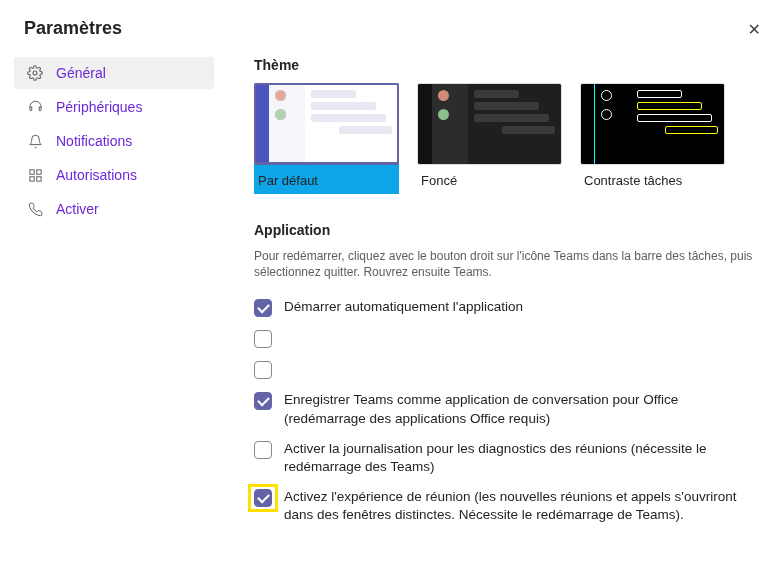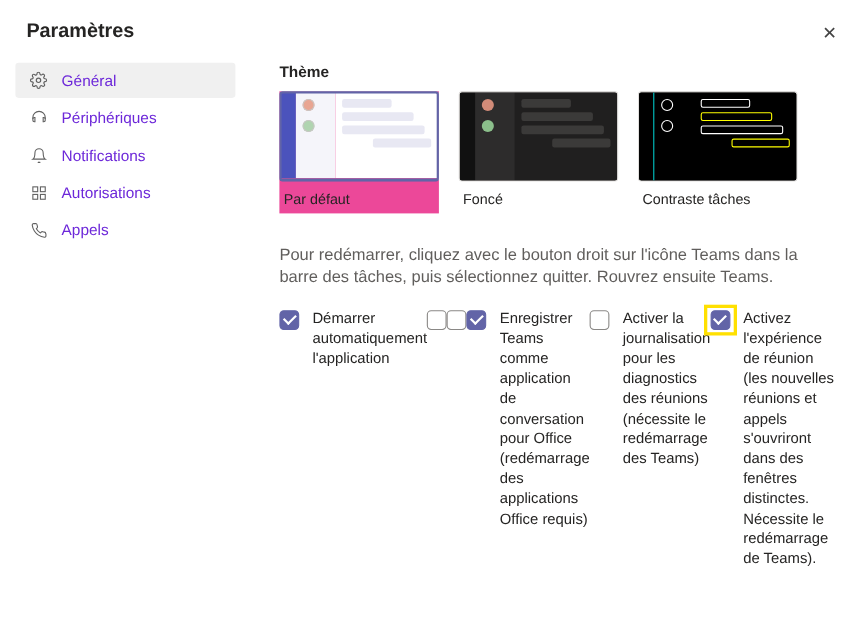--- a/index.html
+++ b/index.html
@@ -91,21 +91,21 @@
     margin-bottom: 6px;
     overflow: hidden;
     border: 1px solid #e1dfdd;
   }
   .theme-opt.active .theme-preview {
     outline: 2px solid #6264a7;
     outline-offset: -2px;
     border-bottom: 3px solid #6264a7;
   }
   .theme-opt.active {
-    background: #ec4899;
+    background: #0ea5e9;
   }
   .theme-label {
     font-size: 13px;
     padding: 2px 0 6px 4px;
   }
   
   .tp {
     display:flex; height:100%; width:100%;
   }
   .tp-rail { width:14px; }
@@ -137,26 +137,26 @@
   
   .t-hc{background:#000;}
   .t-hc .tp-rail{background:#000;border-right:1px solid #0ff;}
   .t-hc .tp-list{background:#000;}
   .t-hc .tp-list .dot{border:1px solid #fff; background:#000;}
   .t-hc .tp-main{background:#000;}
   .t-hc .tp-bar{border:1px solid #fff; background:#000;}
   .t-hc .alt{border-color:#ffff00;}
   
   .app-help {
-    font-size: 15px;
+    font-size: 12px;
     color: #605e5c;
     margin: 4px 0 12px 0;
     line-height: 1.35;
   }
-  .checks { display:flex; flex-direction:row; }
+  .checks { display:flex; flex-direction:column; }
   .check-row {
     display:flex;
     align-items:flex-start;
     padding: 6px 0;
     gap: 12px;
     position:relative;
   }
   .cbox {
     width: 18px;
     height: 18px;
@@ -247,21 +247,21 @@
           </svg>
       </span>
       <span>Autorisations</span>
     </div>
     <div class="sidebar-item">
       <span class="icon">
         <svg width="15" height="15" viewBox="0 0 24 24" fill="none" stroke="currentColor" stroke-width="1.6">
             <path d="M22 16.9v3a2 2 0 0 1-2.2 2 19.8 19.8 0 0 1-8.6-3.1 19.5 19.5 0 0 1-6-6A19.8 19.8 0 0 1 2.1 4.2 2 2 0 0 1 4.1 2h3a2 2 0 0 1 2 1.7c.1.9.3 1.8.6 2.6a2 2 0 0 1-.5 2.1L8 9.6a16 16 0 0 0 6 6l1.2-1.2a2 2 0 0 1 2.1-.5c.8.3 1.7.5 2.6.6a2 2 0 0 1 1.7 2z"></path>
           </svg>
       </span>
-      <span>Appels</span>
+      <span>Activer</span>
     </div>
   </nav>
 
   <main class="main">
     <div class="section-title">Thème</div>
     <div class="themes">
       <div class="theme-opt active">
         <div class="theme-preview t-def">
           <div class="tp">
               <div class="tp-rail"></div>
@@ -310,20 +310,21 @@
                 <div class="tp-bar med alt"></div>
                 <div class="tp-bar long"></div>
                 <div class="tp-bar med2 alt"></div>
               </div>
             </div>
         </div>
         <div class="theme-label">Contraste tâches</div>
       </div>
     </div>
 
+    <div class="section-title">Application</div>
     <div class="app-help">Pour redémarrer, cliquez avec le bouton droit sur l'icône Teams dans la barre des tâches, puis sélectionnez quitter. Rouvrez ensuite Teams.</div>
 
     <div class="checks" id="checks-container">
         <div class="check-row">
           <div class="cbox checked"></div>
           <div class="check-label">Démarrer automatiquement l'application</div>
         </div>
         <div class="check-row">
           <div class="cbox"></div>
         </div>

